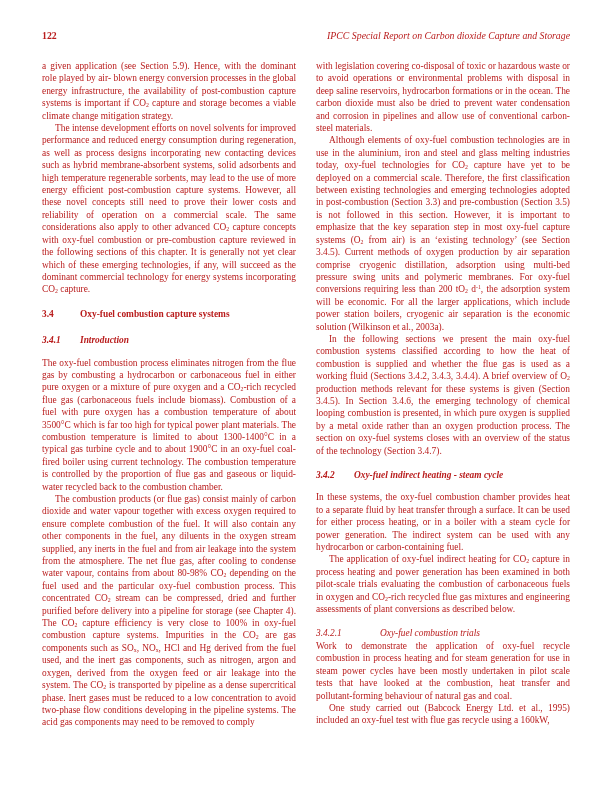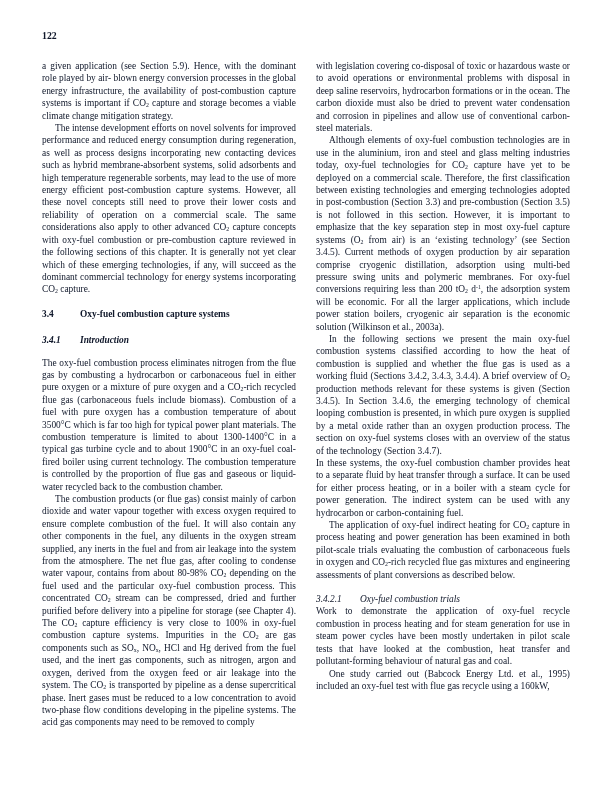--- a/index.html
+++ b/index.html
@@ -1,68 +1,73 @@
 <!DOCTYPE html>
 <html><head>
 <meta charset="utf-8">
 <style>
   html,body{margin:0;padding:0;background:#e8e8e8;}
   .page{
     width:612px;height:792px;background:#ffffff;position:relative;
     font-family:"Liberation Serif","DejaVu Serif",serif;
-    color:#0f172a;overflow:hidden;box-sizing:border-box;
+    color:#b91c1c;overflow:hidden;box-sizing:border-box;
     padding:30px 42px 0 42px;
   }
   .header{
     display:flex;justify-content:space-between;align-items:baseline;
     font-size:9.8px;margin-bottom:19px;
   }
   .pagenum{font-weight:bold;}
   .running{font-style:italic;}
   .columns{display:flex;gap:20px;}
   .col{width:254px;font-size:9.4px;line-height:12.4px;}
   .para{margin:0;text-align:justify;}
   .para.indent{text-indent:13px;}
   .h{display:flex;}
   .h .hnum{flex:none;width:38px;}
   .h.h3 .hnum{width:44px;}
   .h.h1{font-weight:bold;margin:12px 0 14px 0;align-items:center;}
   .h.h2{font-weight:bold;font-style:italic;margin:0 0 10px 0;}
   .h.h2.spaced{margin:12px 0 10px 0;}
-  .h.h3{font-style:italic;margin:12px 0 0 0;}
+  .h.h3{font-style:italic;margin:12px 0 0 0;gap:20px;}
   .it{}
   .sub{font-size:0.62em;vertical-align:-0.25em;line-height:0;}
   .sup{font-size:0.62em;vertical-align:0.5em;line-height:0;}
 </style>
 </head>
 <body>
 
 <div class="page">
   <div class="header">
     <span class="pagenum">122</span>
+    <span class="running">IPCC Special Report on Carbon dioxide Capture and Storage</span>
   </div>
   <div class="columns">
     <div class="col">
         <p class="para"><span>a given application (see Section 5.9). Hence, with the dominant role played by air- blown energy conversion processes in the global energy infrastructure, the availability of post-combustion capture systems is important if CO</span><span class="sub">2</span><span> capture and storage becomes a viable climate change mitigation strategy.</span></p>
         <p class="para indent"><span>The intense development efforts on novel solvents for improved performance and reduced energy consumption during regeneration, as well as process designs incorporating new contacting devices such as hybrid membrane-absorbent systems, solid adsorbents and high temperature regenerable sorbents, may lead to the use of more energy efficient post-combustion capture systems. However, all these novel concepts still need to prove their lower costs and reliability of operation on a commercial scale. The same considerations also apply to other advanced CO</span><span class="sub">2</span><span> capture concepts with oxy-fuel combustion or pre-combustion capture reviewed in the following sections of this chapter. It is generally not yet clear which of these emerging technologies, if any, will succeed as the dominant commercial technology for energy systems incorporating CO</span><span class="sub">2</span><span> capture.</span></p>
         <div class="h h1">
           <span class="hnum">3.4</span>
           <span class="htitle">Oxy-fuel combustion capture systems</span>
         </div>
         <div class="h h2">
           <span class="hnum">3.4.1</span>
           <span class="htitle">Introduction</span>
         </div>
         <p class="para"><span>The oxy-fuel combustion process eliminates nitrogen from the flue gas by combusting a hydrocarbon or carbonaceous fuel in either pure oxygen or a mixture of pure oxygen and a CO</span><span class="sub">2</span><span>-rich recycled flue gas (carbonaceous fuels include biomass). Combustion of a fuel with pure oxygen has a combustion temperature of about 3500°C which is far too high for typical power plant materials. The combustion temperature is limited to about 1300-1400°C in a typical gas turbine cycle and to about 1900°C in an oxy-fuel coal-fired boiler using current technology. The combustion temperature is controlled by the proportion of flue gas and gaseous or liquid-water recycled back to the combustion chamber.</span></p>
         <p class="para indent"><span>The combustion products (or flue gas) consist mainly of carbon dioxide and water vapour together with excess oxygen required to ensure complete combustion of the fuel. It will also contain any other components in the fuel, any diluents in the oxygen stream supplied, any inerts in the fuel and from air leakage into the system from the atmosphere. The net flue gas, after cooling to condense water vapour, contains from about 80-98% CO</span><span class="sub">2</span><span> depending on the fuel used and the particular oxy-fuel combustion process. This concentrated CO</span><span class="sub">2</span><span> stream can be compressed, dried and further purified before delivery into a pipeline for storage (see Chapter 4). The CO</span><span class="sub">2</span><span> capture efficiency is very close to 100% in oxy-fuel combustion capture systems. Impurities in the CO</span><span class="sub">2</span><span> are gas components such as SO</span><span class="sub">x</span><span>, NO</span><span class="sub">x</span><span>, HCl and Hg derived from the fuel used, and the inert gas components, such as nitrogen, argon and oxygen, derived from the oxygen feed or air leakage into the system. The CO</span><span class="sub">2</span><span> is transported by pipeline as a dense supercritical phase. Inert gases must be reduced to a low concentration to avoid two-phase flow conditions developing in the pipeline systems. The acid gas components may need to be removed to comply</span></p>
       </div>
     <div class="col">
         <p class="para"><span>with legislation covering co-disposal of toxic or hazardous waste or to avoid operations or environmental problems with disposal in deep saline reservoirs, hydrocarbon formations or in the ocean. The carbon dioxide must also be dried to prevent water condensation and corrosion in pipelines and allow use of conventional carbon-steel materials.</span></p>
         <p class="para indent"><span>Although elements of oxy-fuel combustion technologies are in use in the aluminium, iron and steel and glass melting industries today, oxy-fuel technologies for CO</span><span class="sub">2</span><span> capture have yet to be deployed on a commercial scale. Therefore, the first classification between </span><span class="it">existing technologies</span><span> and </span><span class="it">emerging technologies</span><span> adopted in post-combustion (Section 3.3) and pre-combustion (Section 3.5) is not followed in this section. However, it is important to emphasize that the key separation step in most oxy-fuel capture systems (O</span><span class="sub">2</span><span> from air) is an ‘existing technology’ (see Section 3.4.5). Current methods of oxygen production by air separation comprise cryogenic distillation, adsorption using multi-bed pressure swing units and polymeric membranes. For oxy-fuel conversions requiring less than 200 tO</span><span class="sub">2</span><span> d</span><span class="sup">-1</span><span>, the adsorption system will be economic. For all the larger applications, which include power station boilers, cryogenic air separation is the economic solution (Wilkinson </span><span class="it">et al.</span><span>, 2003a).</span></p>
         <p class="para indent"><span>In the following sections we present the main oxy-fuel combustion systems classified according to how the heat of combustion is supplied and whether the flue gas is used as a working fluid (Sections 3.4.2, 3.4.3, 3.4.4). A brief overview of O</span><span class="sub">2</span><span> production methods relevant for these systems is given (Section 3.4.5). In Section 3.4.6, the emerging technology of chemical looping combustion is presented, in which pure oxygen is supplied by a metal oxide rather than an oxygen production process. The section on oxy-fuel systems closes with an overview of the status of the technology (Section 3.4.7).</span></p>
+        <div class="h h2 spaced">
+          <span class="hnum">3.4.2</span>
+          <span class="htitle">Oxy-fuel indirect heating - steam cycle</span>
+        </div>
         <p class="para"><span>In these systems, the oxy-fuel combustion chamber provides heat to a separate fluid by heat transfer through a surface. It can be used for either process heating, or in a boiler with a steam cycle for power generation. The indirect system can be used with any hydrocarbon or carbon-containing fuel.</span></p>
         <p class="para indent"><span>The application of oxy-fuel indirect heating for CO</span><span class="sub">2</span><span> capture in process heating and power generation has been examined in both pilot-scale trials evaluating the combustion of carbonaceous fuels in oxygen and CO</span><span class="sub">2</span><span>-rich recycled flue gas mixtures and engineering assessments of plant conversions as described below.</span></p>
         <div class="h h3">
           <span class="hnum">3.4.2.1</span>
           <span class="htitle">Oxy-fuel combustion trials</span>
         </div>
         <p class="para"><span>Work to demonstrate the application of oxy-fuel recycle combustion in process heating and for steam generation for use in steam power cycles have been mostly undertaken in pilot scale tests that have looked at the combustion, heat transfer and pollutant-forming behaviour of natural gas and coal.</span></p>
         <p class="para indent"><span>One study carried out (Babcock Energy Ltd. </span><span class="it">et al.</span><span>, 1995) included an oxy-fuel test with flue gas recycle using a 160kW,</span></p>
       </div>
   </div>

